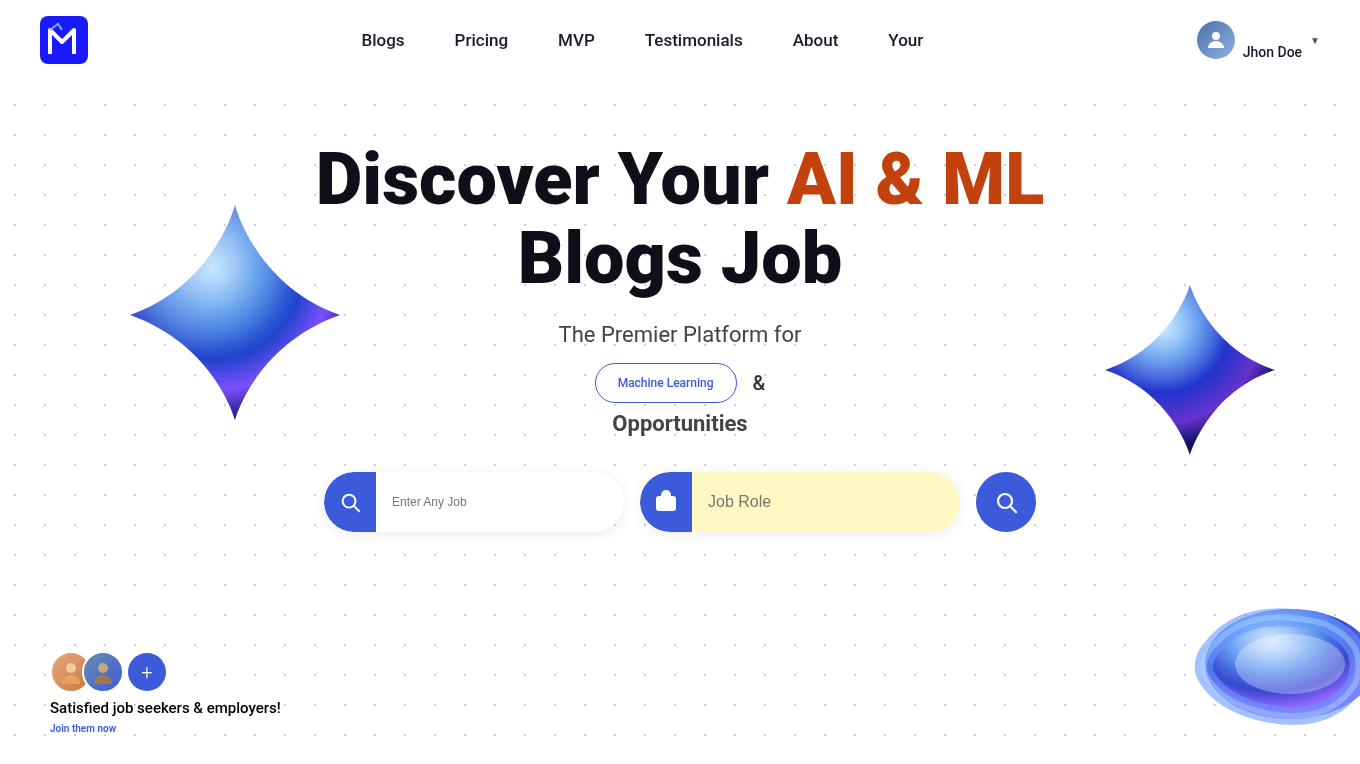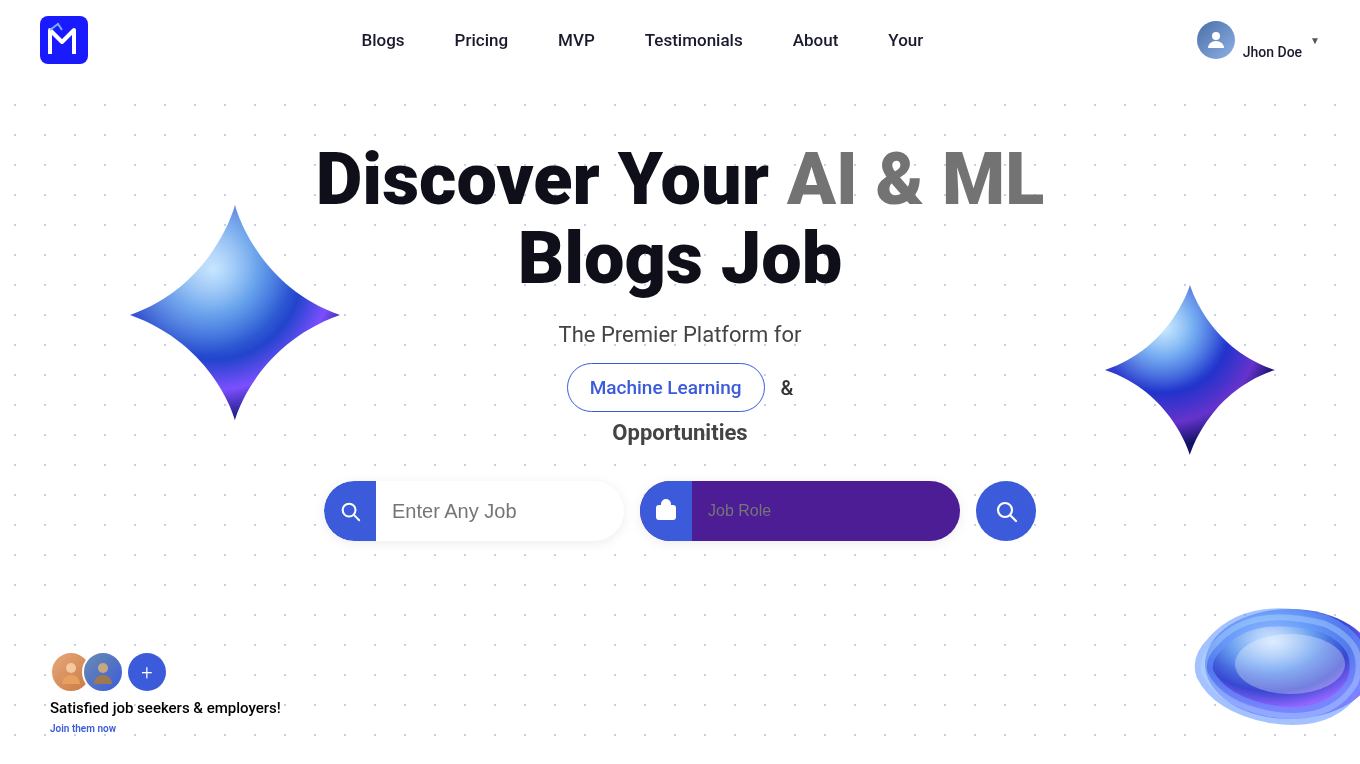--- a/index.html
+++ b/index.html
@@ -105,21 +105,21 @@
 
     .hero-title {
       font-size: 72px;
       font-weight: 900;
       line-height: 1.1;
       color: #0f0f1a;
       margin-bottom: 10px;
     }
 
     .hero-title .highlight {
-      color: #737373;
+      color: #c2410c;
       text-align: center;
     }
 
     .hero-subtitle {
       font-size: 22px;
       color: #444;
       margin-top: 24px;
       margin-bottom: 16px;
       font-weight: 400;
     }
@@ -130,21 +130,21 @@
       justify-content: center;
       gap: 16px;
       margin-bottom: 8px;
     }
 
     .hero-tag {
       border: 1.5px solid #3b5bdb;
       border-radius: 30px;
       padding: 12px 22px;
       color: #3b5bdb;
-      font-size: 19px;
+      font-size: 12px;
       font-weight: 500;
       background: white;
     }
 
     .hero-tag-separator {
       font-size: 20px;
       color: #333;
       font-weight: 500;
     }
 
@@ -190,30 +190,30 @@
     .search-icon-btn svg {
       width: 22px;
       height: 22px;
       fill: white;
     }
 
     .search-input {
       border: none;
       outline: none;
       padding: 0 16px;
-      font-size: 20px;
+      font-size: 12px;
       color: #888;
       width: 100%;
       background: transparent;
     }
 
     .search-box-role {
       display: flex;
       align-items: center;
-      background: #4c1d95;
+      background: #fef9c3;
       border-radius: 50px;
       box-shadow: 0 2px 12px rgba(0,0,0,0.08);
       overflow: hidden;
       width: 320px;
       height: 60px;
     }
 
     .role-icon-btn {
       width: 52px;
       height: 60px;

